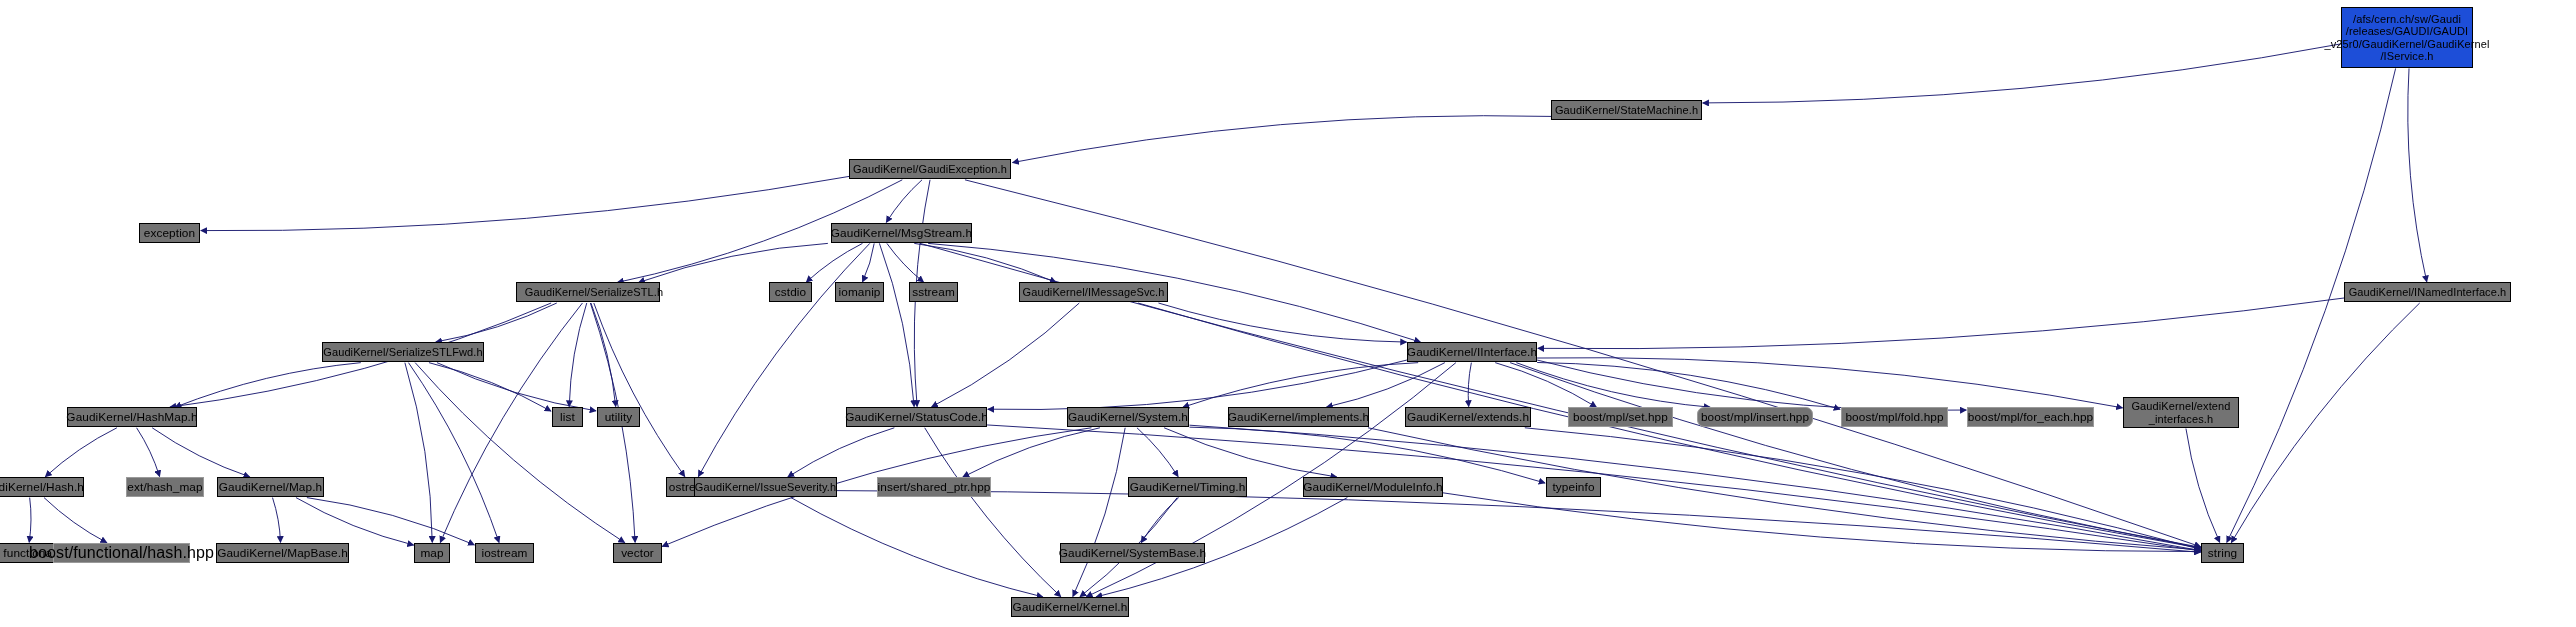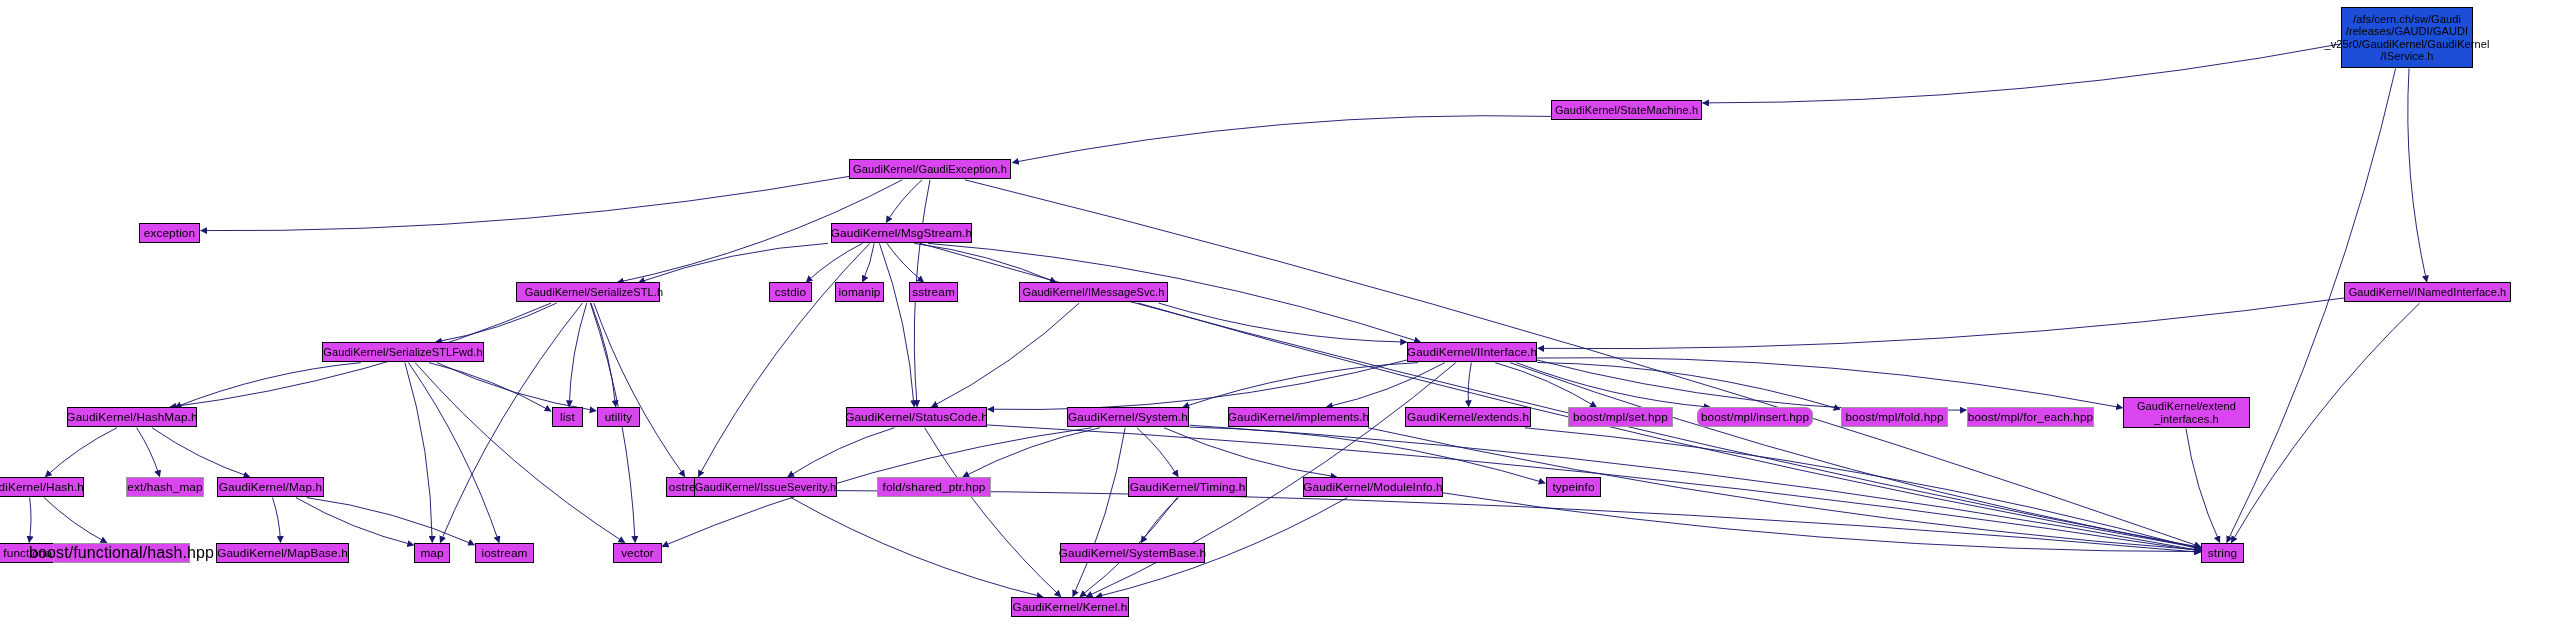--- a/index.html
+++ b/index.html
@@ -1,20 +1,20 @@
 <!DOCTYPE html>
 <html style="font-size:12.6px"><head>
 <meta charset="utf-8">
 <style>
   html,body{margin:0;padding:0;background:#ffffff;}
   body{font-family:"Liberation Sans","DejaVu Sans",sans-serif;}
   #graph{position:relative;width:2576px;height:628px;background:#ffffff;overflow:hidden;}
   svg#edges{position:absolute;left:0;top:0;width:2576px;height:628px;pointer-events:none;}
   .node{position:absolute;box-sizing:border-box;display:flex;align-items:center;justify-content:center;
-        text-align:center;line-height:1.12;color:#000000;background:#d946ef;border:0.8px solid #000000;
+        text-align:center;line-height:1.12;color:#000000;background:#737373;border:0.8px solid #000000;
         font-size:11.8px;letter-spacing:0.1px;white-space:pre-line;}
   .node.ext{border-color:#9a9a9a;}
   .node.root{background:#1d4ed8;border:0.8px solid #000000;}
   .node span{display:block;padding:0 4.7px;}
 </style>
 </head>
 <body>
 
 <div id="graph">
   <svg id="edges" xmlns="http://www.w3.org/2000/svg" viewBox="0 0 3283 800" width="2576" height="628">
@@ -121,28 +121,28 @@
       <div class="node" style="left: 552px; top: 407px; width: 31px; height: 20.4px;"><span>list</span></div>
       <div class="node" style="left: 597px; top: 407px; width: 43px; height: 20.4px;"><span>utility</span></div>
       <div class="node" style="left: 846px; top: 407px; width: 141px; height: 20.4px;"><span>GaudiKernel/StatusCode.h</span></div>
       <div class="node" style="left: 1067px; top: 407px; width: 122px; height: 20.4px;"><span>GaudiKernel/System.h</span></div>
       <div class="node" style="left: 1228px; top: 407px; width: 141px; height: 20.4px;"><span>GaudiKernel/implements.h</span></div>
       <div class="node" style="left: 1405px; top: 407px; width: 126px; height: 20.4px;"><span>GaudiKernel/extends.h</span></div>
       <div class="node ext" style="left: 1568px; top: 407px; width: 105px; height: 20.4px;"><span>boost/mpl/set.hpp</span></div>
       <div class="node ext" style="left: 1697px; top: 407px; width: 116px; height: 20.4px; border-radius: 7px;"><span>boost/mpl/insert.hpp</span></div>
       <div class="node ext" style="left: 1841px; top: 407px; width: 107px; height: 20.4px;"><span>boost/mpl/fold.hpp</span></div>
       <div class="node ext" style="left: 1967px; top: 407px; width: 127px; height: 20.4px; align-items: center;"><span>boost/mpl/for_each.hpp</span></div>
-      <div class="node" style="left: 2123px; top: 397px; width: 127px; height: 31px; font-size: 11px;"><span>GaudiKernel/extend
+      <div class="node" style="left: 2123px; top: 397px; width: 116px; height: 31px; font-size: 11px;"><span>GaudiKernel/extend
 _interfaces.h</span></div>
       <div class="node" style="left: -23.5px; top: 477px; width: 107px; height: 20.4px;"><span>GaudiKernel/Hash.h</span></div>
       <div class="node ext" style="left: 126px; top: 477px; width: 78px; height: 20.4px;"><span>ext/hash_map</span></div>
       <div class="node" style="left: 217px; top: 477px; width: 107px; height: 20.4px;"><span>GaudiKernel/Map.h</span></div>
       <div class="node" style="left: 666px; top: 477px; width: 49px; height: 20.4px;"><span>ostream</span></div>
       <div class="node" style="left: 694px; top: 477px; width: 143px; height: 20.4px; font-size: 11px;"><span>GaudiKernel/IssueSeverity.h</span></div>
-      <div class="node ext" style="left: 877px; top: 477px; width: 114px; height: 20.4px;"><span>fold/shared_ptr.hpp</span></div>
+      <div class="node ext" style="left: 877px; top: 477px; width: 114px; height: 20.4px;"><span>insert/shared_ptr.hpp</span></div>
       <div class="node" style="left: 1128px; top: 477px; width: 119px; height: 20.4px;"><span>GaudiKernel/Timing.h</span></div>
       <div class="node" style="left: 1303px; top: 477px; width: 140px; height: 20.4px;"><span>GaudiKernel/ModuleInfo.h</span></div>
       <div class="node" style="left: 1546px; top: 477px; width: 55px; height: 20.4px;"><span>typeinfo</span></div>
       <div class="node" style="left: -2.4px; top: 543px; width: 63px; height: 20.4px;"><span>functional</span></div>
       <div class="node ext" style="left: 53px; top: 543px; width: 137px; height: 20.4px; font-size: 16px;"><span>boost/functional/hash.hpp</span></div>
       <div class="node" style="left: 216px; top: 543px; width: 133px; height: 20.4px;"><span>GaudiKernel/MapBase.h</span></div>
       <div class="node" style="left: 414px; top: 543px; width: 36px; height: 20.4px;"><span>map</span></div>
       <div class="node" style="left: 475px; top: 543px; width: 59px; height: 20.4px;"><span>iostream</span></div>
       <div class="node" style="left: 613px; top: 543px; width: 49px; height: 20.4px;"><span>vector</span></div>
       <div class="node" style="left: 1060px; top: 543px; width: 145px; height: 20.4px;"><span>GaudiKernel/SystemBase.h</span></div>

